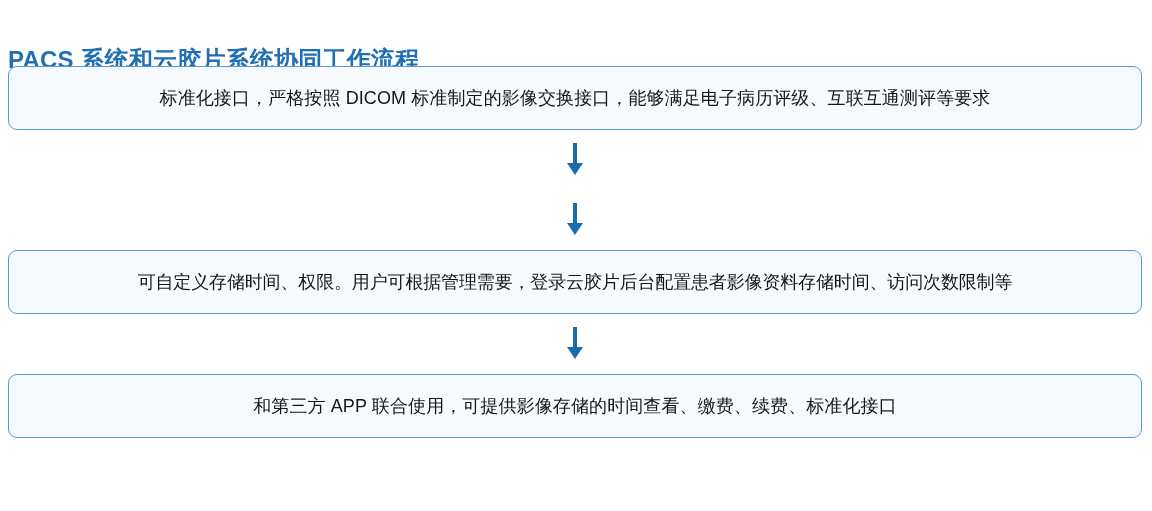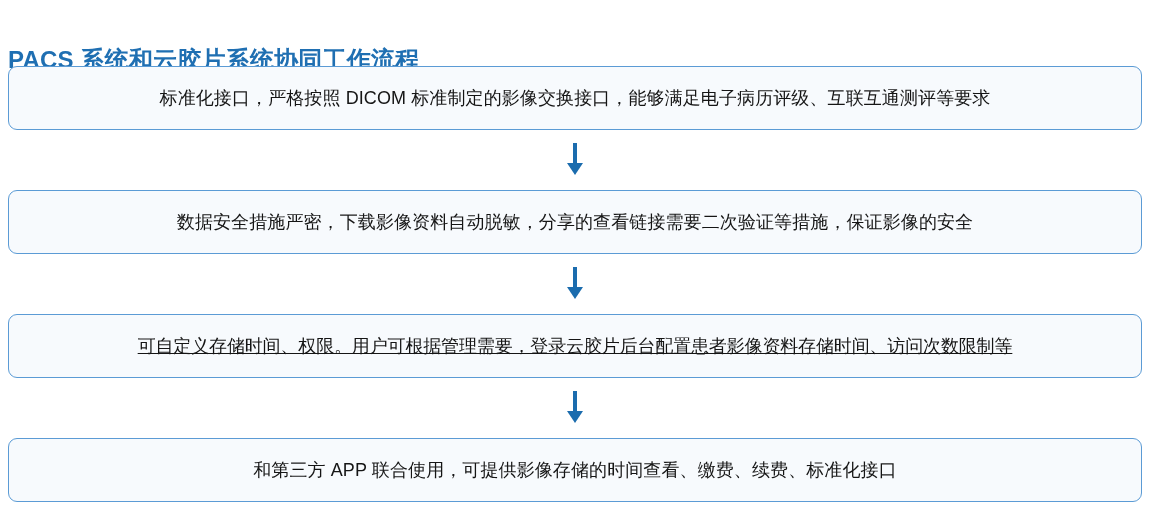--- a/index.html
+++ b/index.html
@@ -59,21 +59,20 @@
     font-size: 18px;
     color: #151515;
     line-height: 26px;
     text-align: right;
     white-space: nowrap;
     letter-spacing: 0.1px;
   }
 
   .flow-box.tight .flow-box-text {
     letter-spacing: -0.15px;
-    text-decoration: underline;
   }
 
   .arrow-connector {
     height: 60px;
     display: flex;
     align-items: center;
     justify-content: center;
     position: relative;
   }
 
@@ -94,23 +93,20 @@
       <div class="flow-box-text">标准化接口，严格按照 DICOM 标准制定的影像交换接口，能够满足电子病历评级、互联互通测评等要求</div>
     </div>
 
     <div class="arrow-connector">
       <svg class="arrow-svg" width="20" height="34" viewBox="0 0 20 34">
         <rect x="8" y="0" width="4" height="22" fill="#1b6cae"></rect>
         <polygon points="2,20 18,20 10,32" fill="#1b6cae"></polygon>
       </svg>
     </div>
 
-    <div class="flow-box">
-      <div class="flow-box-text">数据安全措施严密，下载影像资料自动脱敏，分享的查看链接需要二次验证等措施，保证影像的安全</div>
-    </div>
 
     <div class="arrow-connector">
       <svg class="arrow-svg" width="20" height="34" viewBox="0 0 20 34">
         <rect x="8" y="0" width="4" height="22" fill="#1b6cae"></rect>
         <polygon points="2,20 18,20 10,32" fill="#1b6cae"></polygon>
       </svg>
     </div>
 
     <div class="flow-box tight">
       <div class="flow-box-text">可自定义存储时间、权限。用户可根据管理需要，登录云胶片后台配置患者影像资料存储时间、访问次数限制等</div>

